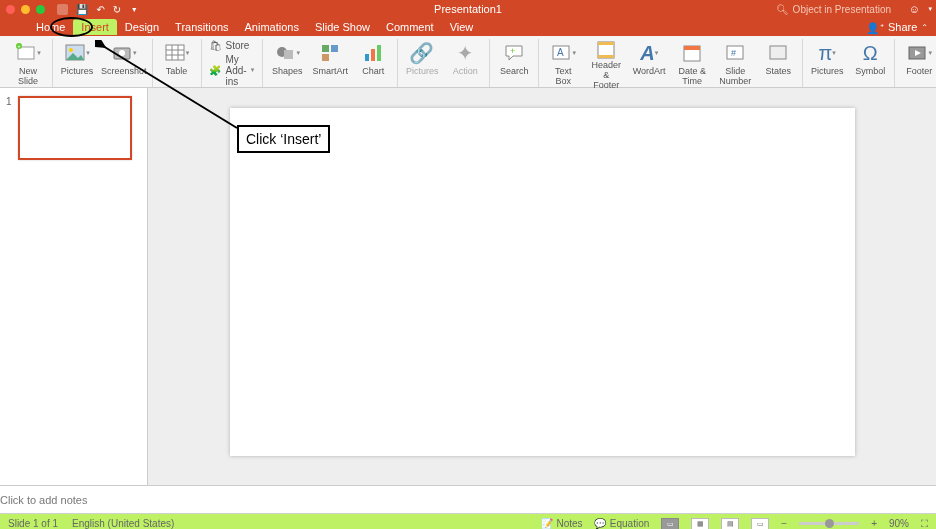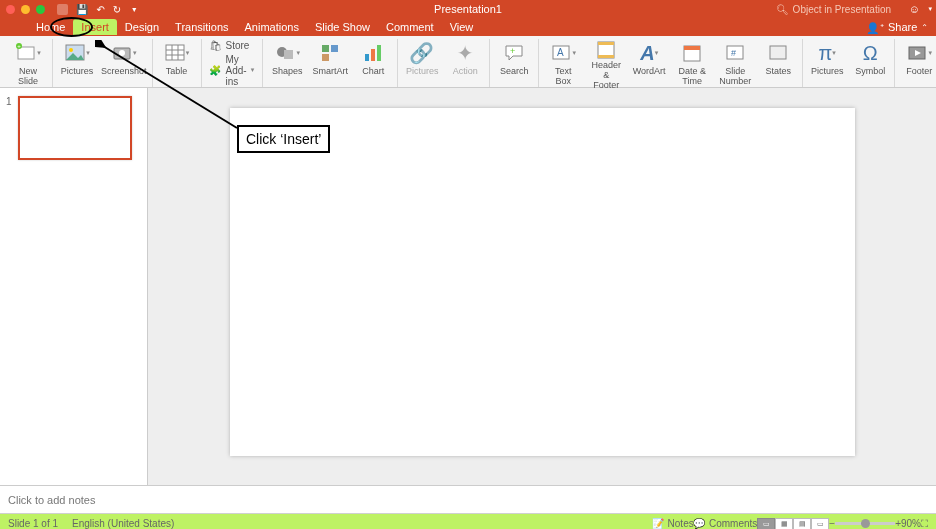--- a/index.html
+++ b/index.html
@@ -32,23 +32,23 @@
 .grp.store{flex-direction:column;gap:2px;justify-content:center;padding:0 8px}
 .srow{display:flex;align-items:center;gap:4px;font-size:10px;color:#555;cursor:pointer}
 .srow .si{width:12px;height:12px;display:flex;align-items:center;justify-content:center}
 .main{display:flex;height:397px;background:#eee}
 .thumbs{width:148px;background:#fff;border-right:1px solid #ccc;padding:8px 6px}
 .tn{display:flex;gap:4px}
 .tnum{font-size:10px;color:#666;width:8px}
 .tslide{width:114px;height:64px;background:#fff;border:2px solid #d24726;box-shadow:0 0 2px rgba(0,0,0,.2)}
 .canvas{flex:1;padding:20px 35px;display:flex;align-items:flex-start;justify-content:center;overflow:auto}
 .slide{width:625px;height:348px;background:#fff;box-shadow:0 0 4px rgba(0,0,0,.25)}
-.notes{height:28px;background:#fff;border-top:1px solid #ccc;display:flex;align-items:center;padding-left:8px;font-size:11px;color:#777}
+.notes{height:28px;background:#fff;border-top:1px solid #ccc;display:flex;align-items:center;padding-left:0;font-size:11px;color:#777}
 .status{height:20px;background:#bef264;border-top:1px solid #d0d0d0;display:flex;align-items:center;padding:0 8px;font-size:10px;color:#666;gap:14px}
-.status .r{margin-left:auto;display:flex;align-items:center;gap:0}
+.status .r{margin-left:auto;display:flex;align-items:center;gap:12px}
 .vbtn{width:18px;height:12px;border:1px solid #bbb;background:#fff;display:flex;align-items:center;justify-content:center;font-size:7px}
 .vbtn.on{background:#999;color:#fff;border-color:#888}
 .zslide{width:60px;height:3px;background:#ccc;position:relative}
 .zslide::after{content:"";width:9px;height:9px;background:#999;border-radius:50%;position:absolute;top:-3px;left:26px}
 .annot{position:absolute;left:237px;top:125px;border:2px solid #000;background:#fff;padding:4px 7px;font-size:14px;font-weight:400}
 .arrow{position:absolute;left:95px;top:40px;width:145px;height:90px;pointer-events:none}
 .circlemark{position:absolute;left:50px;top:17px;width:43px;height:20px;border:2px solid #000;border-radius:50%;pointer-events:none}
 svg.mini{width:22px;height:22px}
 </style>
 </head>
@@ -307,21 +307,21 @@
 
 <div class="notes">
   <span>Click to add notes</span>
 </div>
 
 <div class="status">
   <span>Slide 1 of 1</span>
   <span>English (United States)</span>
   <div class="r">
     <span>📝 <span>Notes</span></span>
-    <span>💬 <span>Comments</span></span>
+    <span>💬 <span>Equation</span></span>
     <div class="vbtn on">▭</div>
     <div class="vbtn">▦</div>
     <div class="vbtn">▤</div>
     <div class="vbtn">▭</div>
     <span>−</span>
     <div class="zslide"></div>
     <span>+</span>
     <span>90%</span>
     <span>⛶</span>
   </div>

